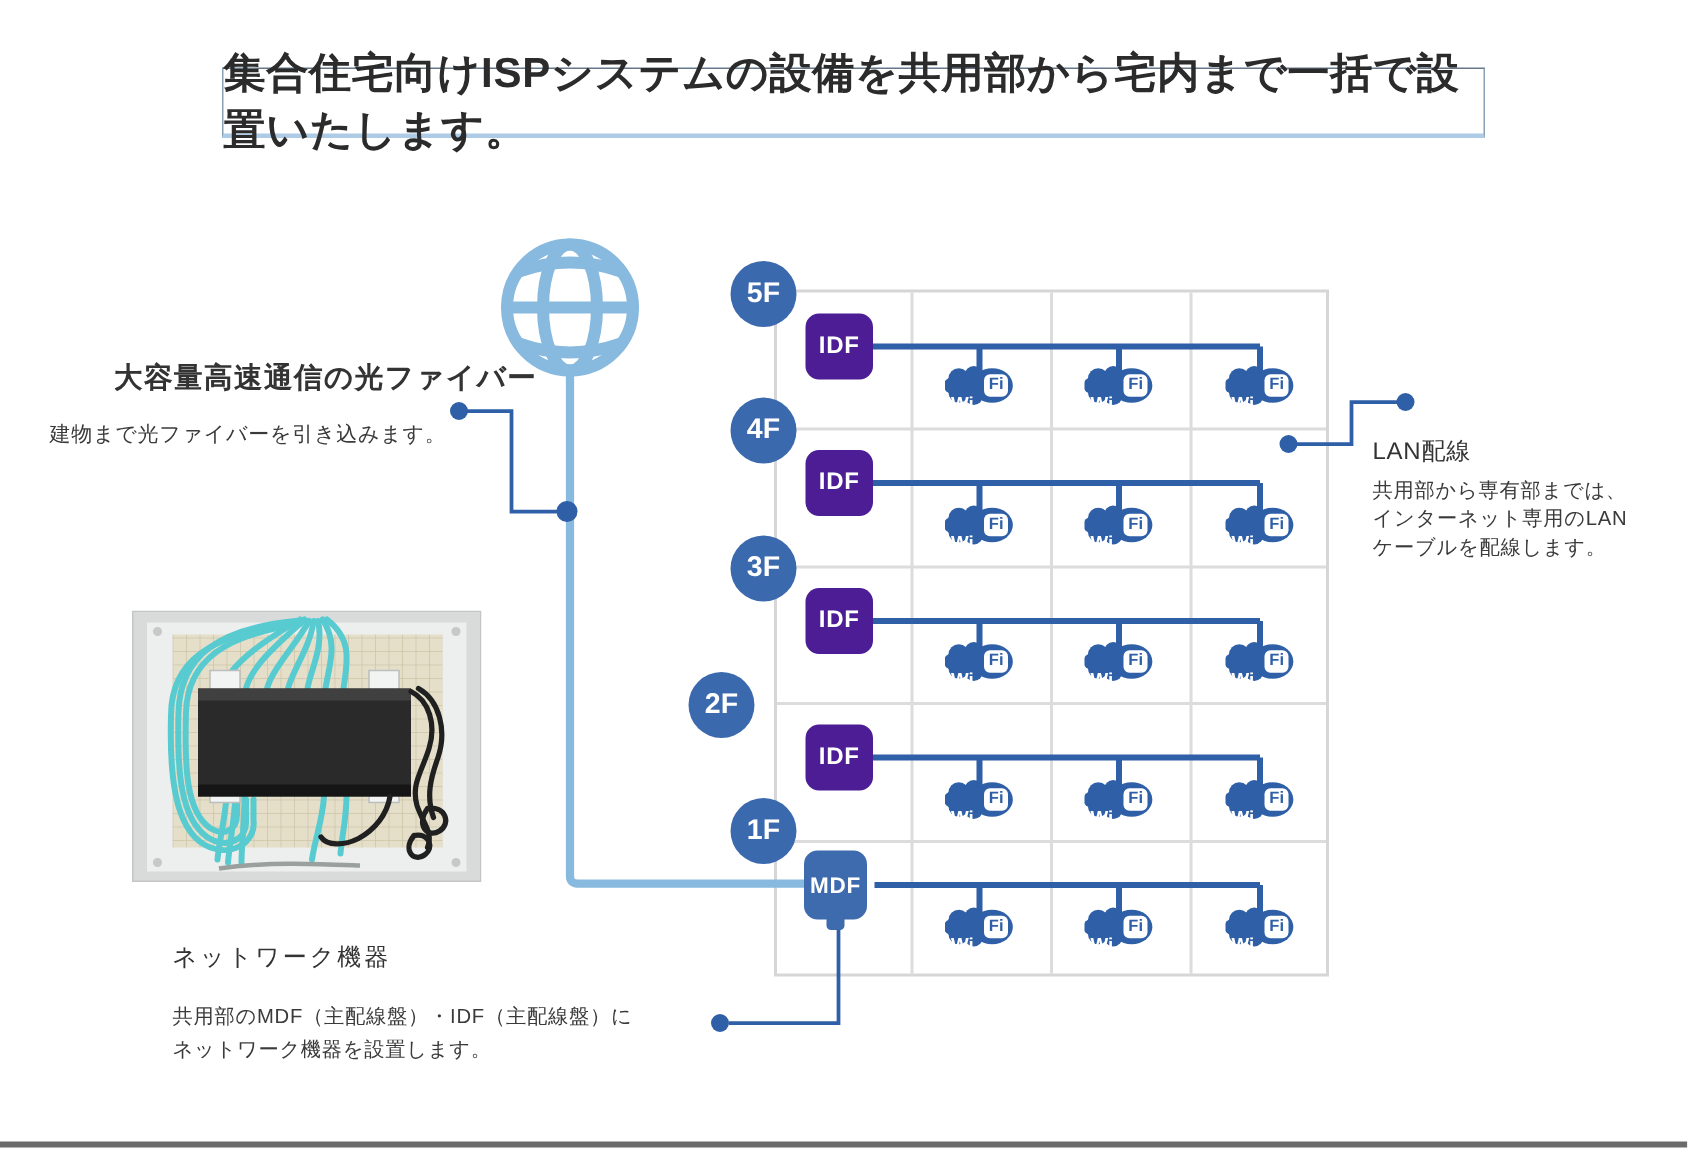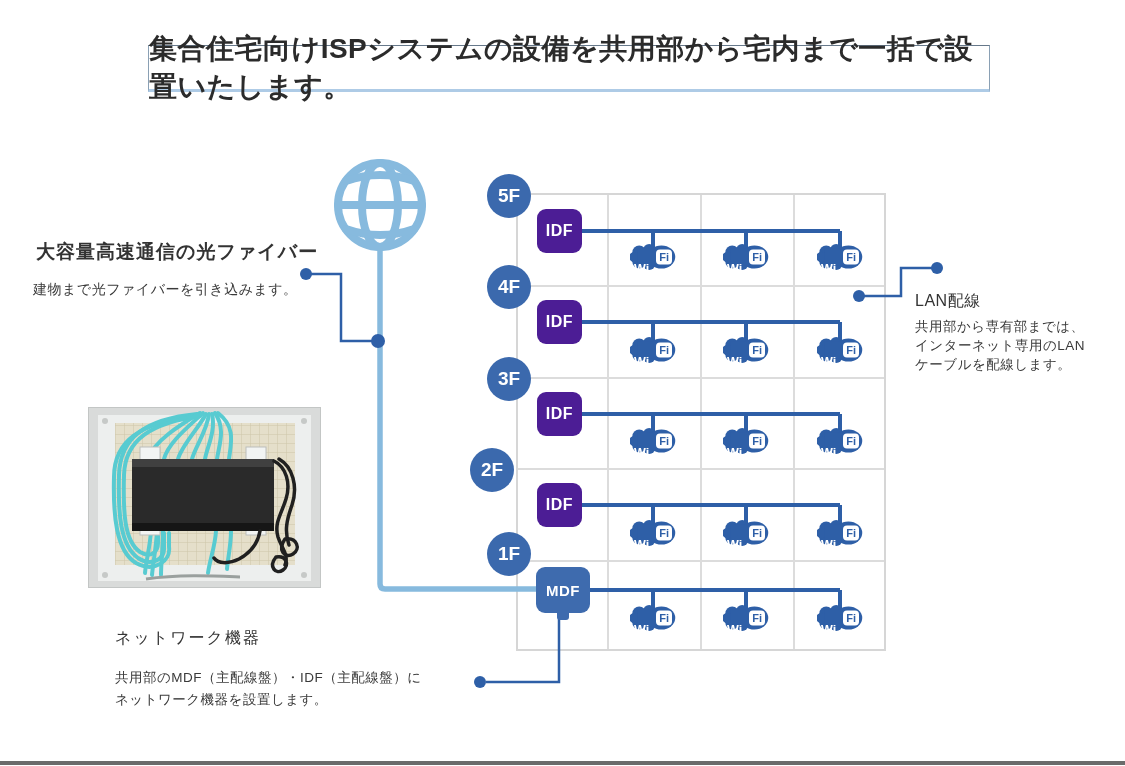--- a/index.html
+++ b/index.html
@@ -20,33 +20,33 @@
   .art{position:absolute;left:0;top:0;width:1125px;height:766px;z-index:1;pointer-events:none;}
   
   .photo{position:absolute;left:88px;top:407px;width:233px;height:181px;z-index:2;}
   
   .floor-circle{position:absolute;width:44px;height:44px;border-radius:50%;background:#3b69ad;
                 color:#fff;font-weight:700;font-size:19px;display:flex;align-items:center;
                 justify-content:center;z-index:3;}
   .df-box{position:absolute;width:45px;height:44px;border-radius:9px;background:#4c1d95;
           color:#fff;font-weight:700;font-size:16px;display:flex;align-items:center;
           justify-content:center;z-index:3;letter-spacing:0.5px;}
-  .df-box.mdf{background:#3e6bae;width:54px;height:46px;font-size:15px;}
+  .df-box.mdf{background:#3e6bae;width:42px;height:46px;font-size:15px;}
   .df-box.mdf::after{content:"";position:absolute;bottom:-7px;left:50%;transform:translateX(-50%);
           width:12px;height:10px;border-radius:3px;background:#3e6bae;}
   
   .wifi{position:absolute;width:46px;height:30px;z-index:3;}
   .wifi svg{position:absolute;left:0;top:0;width:100%;height:100%;}
   .wifi i{font-style:normal;position:absolute;top:50%;transform:translateY(-50%);}
   .wifi .wi{left:4px;color:#fff;font-weight:700;font-size:12.5px;margin-top:12px;}
   .wifi .fi{right:4px;background:#fff;color:#2e5fa7;font-weight:700;font-size:11px;
             line-height:13px;padding:1px 3px;border-radius:4px;}
   
   .txt{position:absolute;z-index:4;white-space:nowrap;}
-  .h-lg{font-size:19px;font-weight:700;letter-spacing:1px;color:#333;}
+  .h-lg{font-size:19px;font-weight:700;letter-spacing:1px;color:#333;margin-left:40px;}
   .h-md{font-size:16px;font-weight:500;letter-spacing:1.5px;color:#333;}
   .body-sm{font-size:13.5px;color:#3a3a3a;letter-spacing:0.5px;}
   .body-sm div{line-height:19px;}
   .net-body div{line-height:22px;}
   .bottom-bar{position:absolute;left:0;right:0;bottom:1px;height:4px;background:#6b6b6b;z-index:5;}
 </style>
 </head>
 <body>
 
 <div class="page">
@@ -143,21 +143,21 @@
       <path d="M172 124 C 170 136, 162 146, 151 152 C 141 157, 130 157, 126 151"></path>
       <path d="M197 132 c 12 -2, 16 10, 8 15 c -8 5, -16 -4, -8 -15"></path>
       <path d="M188 150 c 10 -2, 14 8, 7 13 c -7 5, -15 -3, -7 -13"></path>
     </g>
     <path d="M58 172 C 92 167, 128 169, 152 170" stroke="#9aa09e" stroke-width="3" fill="none"></path>
   </svg>
 
   <div class="floor-circle" style="left:487px;top:174px">5F</div>
   <div class="floor-circle" style="left:487px;top:265px">4F</div>
   <div class="floor-circle" style="left:487px;top:357px">3F</div>
-  <div class="floor-circle" style="left:470px;top:448px">2F</div>
+  <div class="floor-circle" style="left:459px;top:448px">2F</div>
   <div class="floor-circle" style="left:487px;top:532px">1F</div>
 
   <div class="df-box" style="left:537px;top:209px">IDF</div>
   <div class="df-box" style="left:537px;top:300px">IDF</div>
   <div class="df-box" style="left:537px;top:392px">IDF</div>
   <div class="df-box" style="left:537px;top:483px">IDF</div>
   <div class="df-box mdf" style="left:536px;top:567px">MDF</div>
 
   <svg style="position:absolute;width:0;height:0" aria-hidden="true">
     <defs>

